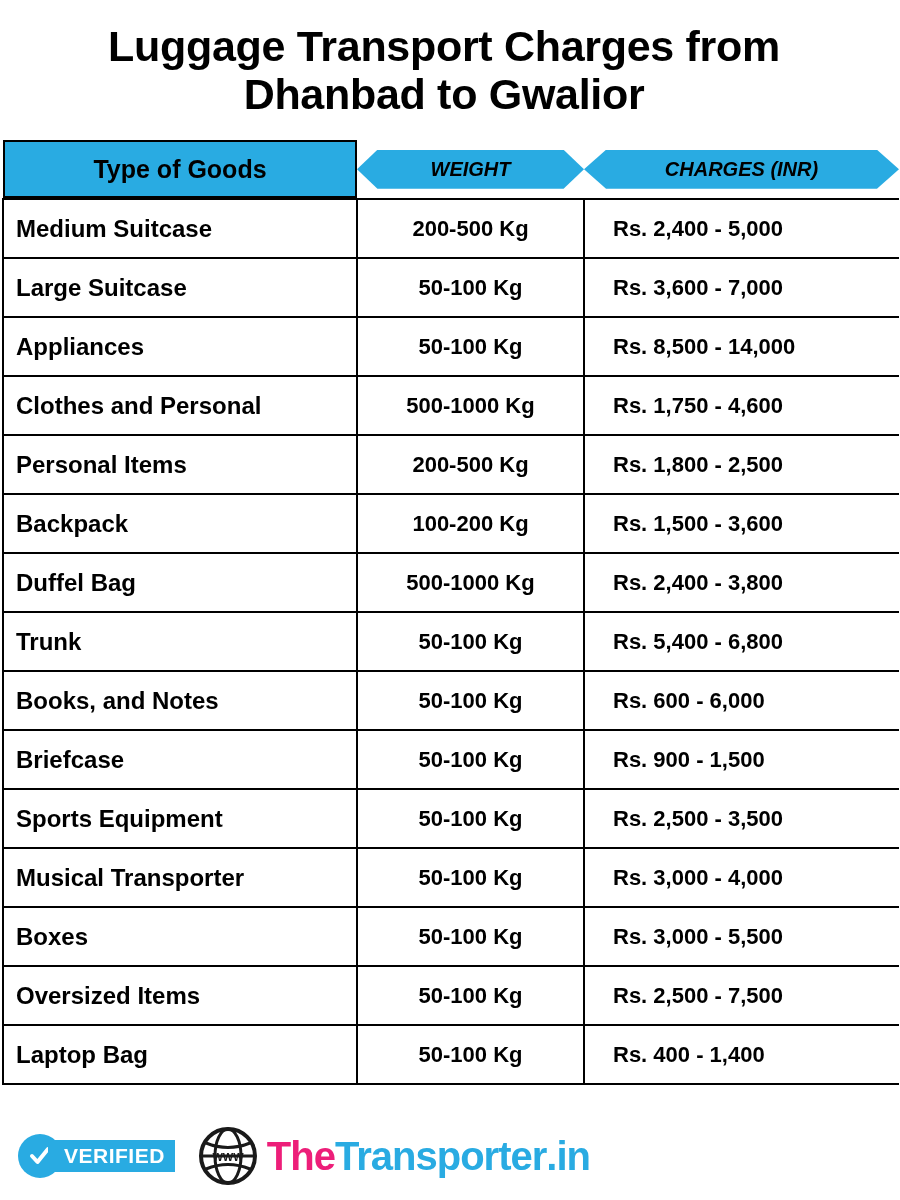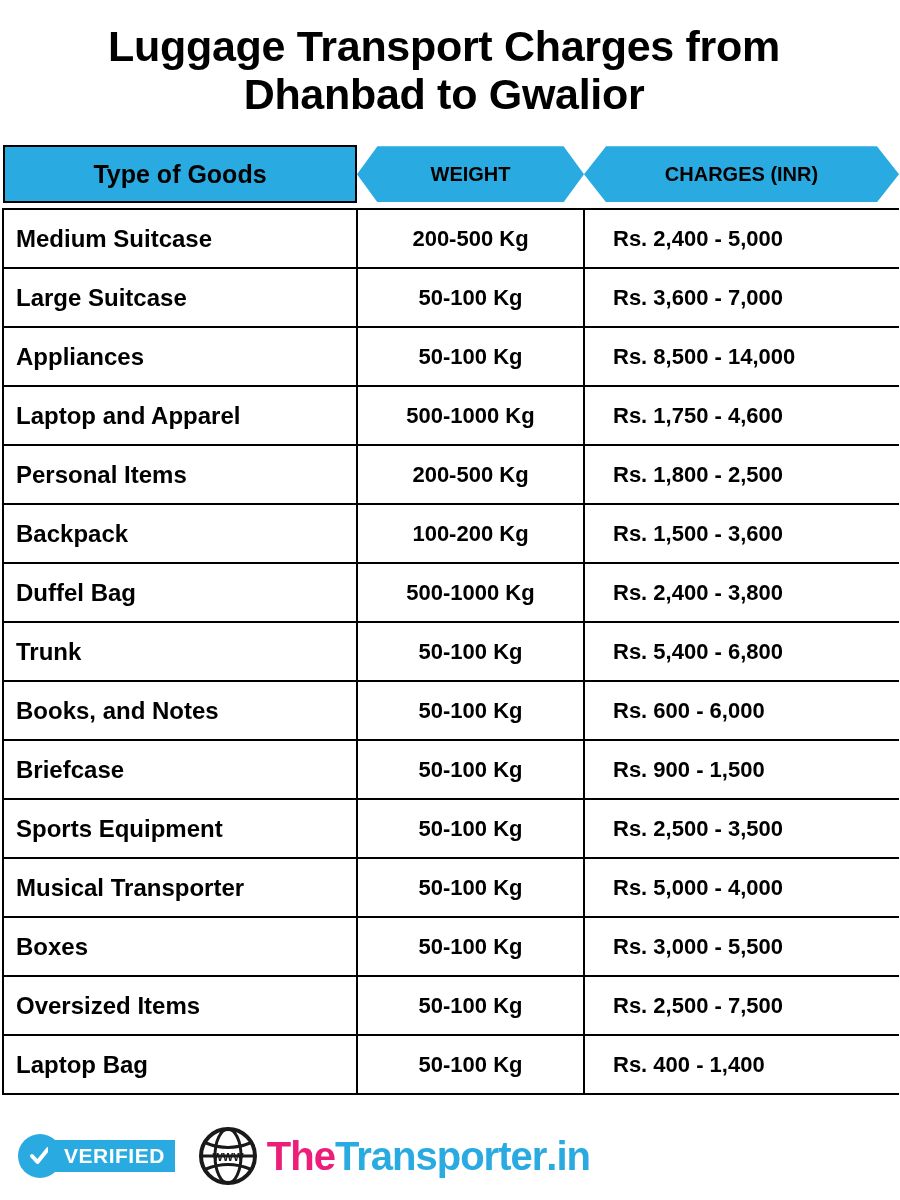--- a/index.html
+++ b/index.html
@@ -57,30 +57,31 @@
     height: 58px;
     display: flex;
     align-items: center;
     justify-content: center;
     font-size: 25px;
     font-weight: bold;
     color: #000000;
   }
   .hdr-arrow {
     position: relative;
-    height: 56px;
+    height: 39px;
     margin: 6px 0;
     display: flex;
     align-items: center;
     justify-content: center;
     font-size: 20px;
     font-weight: bold;
     color: #000000;
     background: #29ABE2;
     clip-path: polygon(0% 50%, 9% 0%, 91% 0%, 100% 50%, 91% 100%, 9% 100%);
+    font-style: italic;
   }
   .hdr-arrow.wide {
     clip-path: polygon(0% 50%, 7% 0%, 93% 0%, 100% 50%, 93% 100%, 7% 100%);
   }
 
   
   tbody td {
     border: 2px solid #000000;
     height: 59px;
     padding: 0 0 0 8px;
@@ -204,21 +205,21 @@
             <td class="goods">Large Suitcase</td>
             <td class="weight">50-100 Kg</td>
             <td class="charge">Rs. 3,600 - 7,000</td>
           </tr>
           <tr>
             <td class="goods">Appliances</td>
             <td class="weight">50-100 Kg</td>
             <td class="charge">Rs. 8,500 - 14,000</td>
           </tr>
           <tr>
-            <td class="goods">Laptop and Apparel</td>
+            <td class="goods">Clothes and Personal</td>
             <td class="weight">500-1000 Kg</td>
             <td class="charge">Rs. 1,750 - 4,600</td>
           </tr>
           <tr>
             <td class="goods">Personal Items</td>
             <td class="weight">200-500 Kg</td>
             <td class="charge">Rs. 1,800 - 2,500</td>
           </tr>
           <tr>
             <td class="goods">Backpack</td>
@@ -246,21 +247,21 @@
             <td class="charge">Rs. 900 - 1,500</td>
           </tr>
           <tr>
             <td class="goods">Sports Equipment</td>
             <td class="weight">50-100 Kg</td>
             <td class="charge">Rs. 2,500 - 3,500</td>
           </tr>
           <tr>
             <td class="goods">Musical Transporter</td>
             <td class="weight">50-100 Kg</td>
-            <td class="charge">Rs. 5,000 - 4,000</td>
+            <td class="charge">Rs. 3,000 - 4,000</td>
           </tr>
           <tr>
             <td class="goods">Boxes</td>
             <td class="weight">50-100 Kg</td>
             <td class="charge">Rs. 3,000 - 5,500</td>
           </tr>
           <tr>
             <td class="goods">Oversized Items</td>
             <td class="weight">50-100 Kg</td>
             <td class="charge">Rs. 2,500 - 7,500</td>

